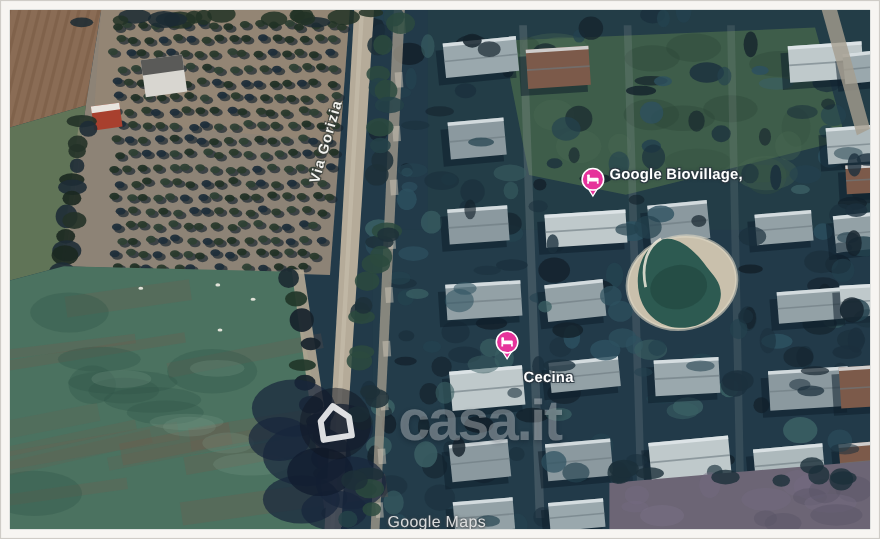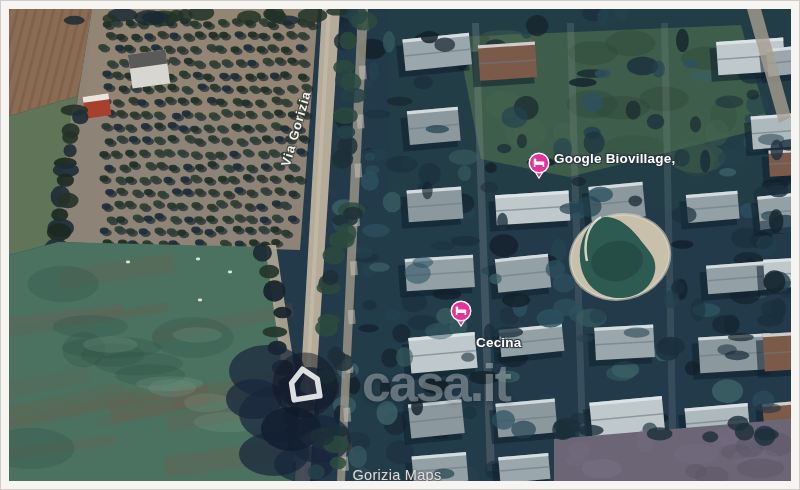--- a/index.html
+++ b/index.html
@@ -1202,15 +1202,15 @@
         <path d="M8.4,19.8 L13,27.2 L17.6,19.8 Z" fill="#e6339b" stroke="#ffffff" stroke-width="1.2"></path>
         <circle cx="13" cy="12" r="9.8" fill="#e6339b" stroke="#ffffff" stroke-width="1.4"></circle>
         <rect x="7.8" y="7.6" width="2.4" height="3.8" rx="0.7" fill="#ffffff"></rect>
         <rect x="7.8" y="10.6" width="10.4" height="3.4" rx="1" fill="#ffffff"></rect>
         <rect x="7.8" y="13.8" width="1.6" height="2.2" fill="#ffffff"></rect>
         <rect x="16.6" y="13.8" width="1.6" height="2.2" fill="#ffffff"></rect>
       </svg>
     </div>
     <div class="glabel" style="left:467px;top:294px;margin-top:32px;">Cecina</div>
 
-    <div class="attribution">Gorizia Maps</div>
+    <div class="attribution">Google Maps</div>
   </div>
 </div>
 
 </body></html>

